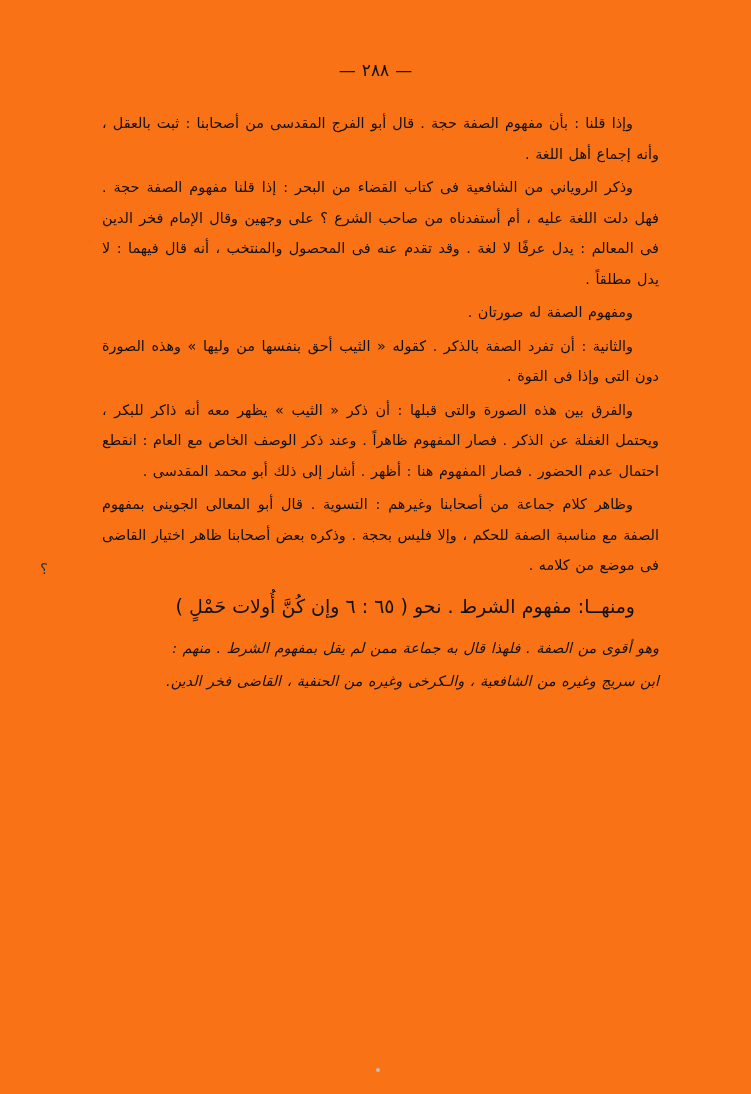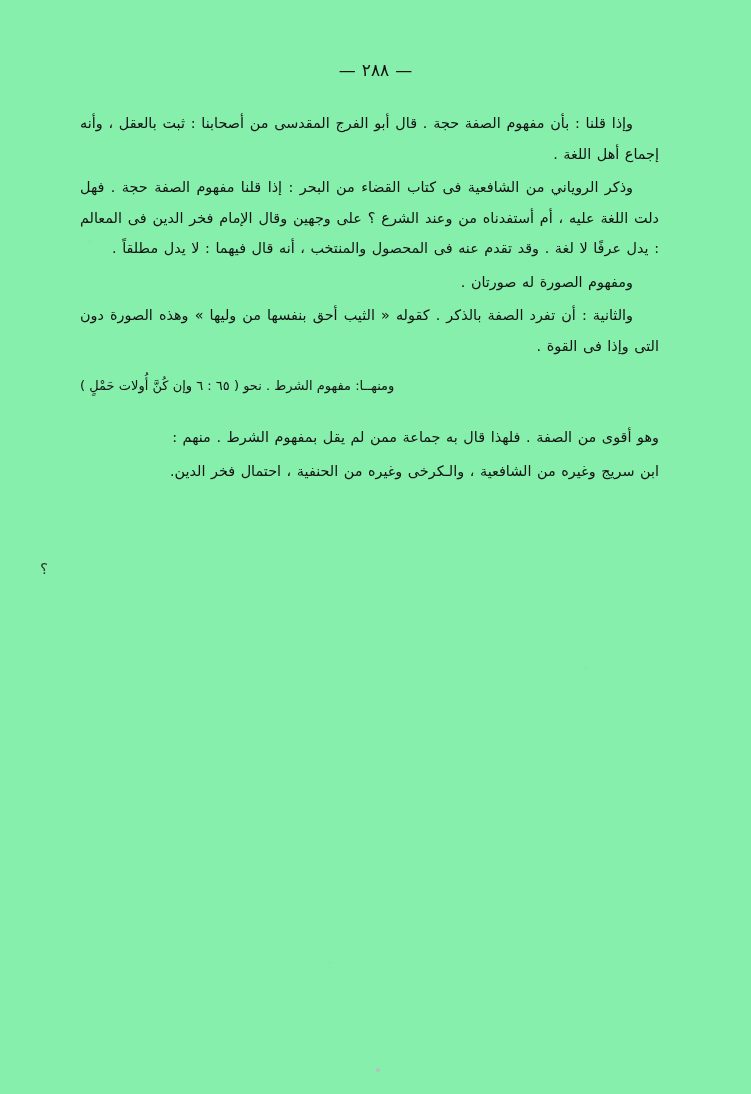--- a/index.html
+++ b/index.html
@@ -4,21 +4,21 @@
 <style>
   html, body {
     margin: 0;
     padding: 0;
     background: #ffffff;
   }
   .page {
     position: relative;
     width: 751px;
     height: 1094px;
-    background: #86efac;
+    background: #f97316;
     overflow: hidden;
     font-family: "DejaVu Sans", sans-serif;
     color: #111;
   }
   
   .page::before {
     content: "";
     position: absolute;
     inset: 0;
     background:
@@ -36,43 +36,43 @@
     font-size: 17px;
     letter-spacing: 2px;
     font-family: "DejaVu Sans", sans-serif;
   }
   .page-number .dash { padding: 0 6px; }
 
   .body-text {
     position: absolute;
     top: 108px;
     right: 92px;
-    left: 80px;
+    left: 102px;
     direction: rtl;
     text-align: justify;
     text-justify: inter-word;
   }
   p.para {
     margin: 0 0 3px 0;
     font-size: 14.4px;
     line-height: 30.5px;
     text-align: justify;
     text-indent: 26px;
     word-spacing: 1px;
   }
-  p.para.noindent { text-indent: 0; }
+  p.para.noindent { text-indent: 0; font-style: italic; }
 
   
   p.emphatic {
-    font-size: 13px;
+    font-size: 19px;
     line-height: 34px;
     text-indent: 24px;
     margin-top: 8px;
-    margin-bottom: 19px;
-    text-align: left;
+    margin-bottom: 10px;
+    text-align: right;
   }
   .kw {
     font-weight: normal;
     letter-spacing: 0.5px;
   }
   .dashes { letter-spacing: -1px; }
 
   .margin-mark {
     position: absolute;
     top: 560px;
@@ -95,28 +95,30 @@
 
 <div class="page">
 
   <div class="page-number">
     <span class="dash">—</span><span>٢٨٨</span><span class="dash">—</span>
   </div>
 
   <div class="body-text">
 
     <p class="para">وإذا قلنا : بأن مفهوم الصفة حجة . قال أبو الفرج المقدسى من أصحابنا : ثبت بالعقل ، وأنه إجماع أهل اللغة .</p>
-    <p class="para">وذكر الروياني من الشافعية فى كتاب القضاء من البحر : إذا قلنا مفهوم الصفة حجة . فهل دلت اللغة عليه ، أم أستفدناه من وعند الشرع ؟ على وجهين وقال الإمام فخر الدين فى المعالم : يدل عرفًا لا لغة . وقد تقدم عنه فى المحصول والمنتخب ، أنه قال فيهما : لا يدل مطلقاً .</p>
-    <p class="para">ومفهوم الصورة له صورتان .</p>
+    <p class="para">وذكر الروياني من الشافعية فى كتاب القضاء من البحر : إذا قلنا مفهوم الصفة حجة . فهل دلت اللغة عليه ، أم أستفدناه من صاحب الشرع ؟ على وجهين وقال الإمام فخر الدين فى المعالم : يدل عرفًا لا لغة . وقد تقدم عنه فى المحصول والمنتخب ، أنه قال فيهما : لا يدل مطلقاً .</p>
+    <p class="para">ومفهوم الصفة له صورتان .</p>
     <p class="para">والثانية : أن تفرد الصفة بالذكر . كقوله « الثيب أحق بنفسها من وليها » وهذه الصورة دون التى وإذا فى القوة .</p>
+    <p class="para">والفرق بين هذه الصورة والتى قبلها : أن ذكر « الثيب » يظهر معه أنه ذاكر للبكر ، ويحتمل الغفلة عن الذكر . فصار المفهوم ظاهراً . وعند ذكر الوصف الخاص مع العام : انقطع احتمال عدم الحضور . فصار المفهوم هنا : أظهر . أشار إلى ذلك أبو محمد المقدسى .</p>
+    <p class="para">وظاهر كلام جماعة من أصحابنا وغيرهم : التسوية . قال أبو المعالى الجوينى بمفهوم الصفة مع مناسبة الصفة للحكم ، وإلا فليس بحجة . وذكره بعض أصحابنا ظاهر اختيار القاضى فى موضع من كلامه .</p>
 
     <p class="emphatic">
       <span class="kw">ومنهــا</span><span class="dashes">:</span>
       <span>مفهوم الشرط . نحو ( ٦٥ : ٦ وإن كُنَّ أُولات حَمْلٍ )</span>
     </p>
 
     <p class="para noindent">وهو أقوى من الصفة . فلهذا قال به جماعة ممن لم يقل بمفهوم الشرط . منهم :</p>
-    <p class="para noindent">ابن سريج وغيره من الشافعية ، والـكرخى وغيره من الحنفية ، احتمال فخر الدين.</p>
+    <p class="para noindent">ابن سريج وغيره من الشافعية ، والـكرخى وغيره من الحنفية ، القاضى فخر الدين.</p>
   </div>
 
   <div class="margin-mark">؟</div>
   <div class="bottom-speck"></div>
 </div>
 
 </body></html>

